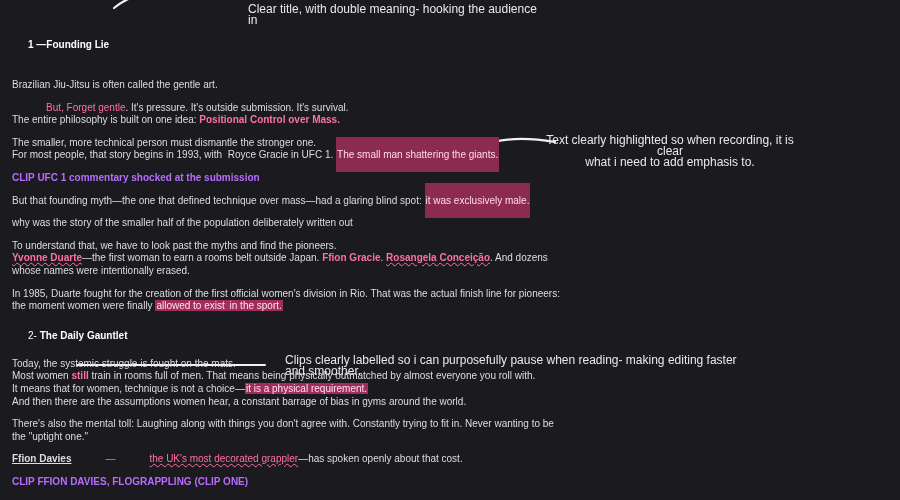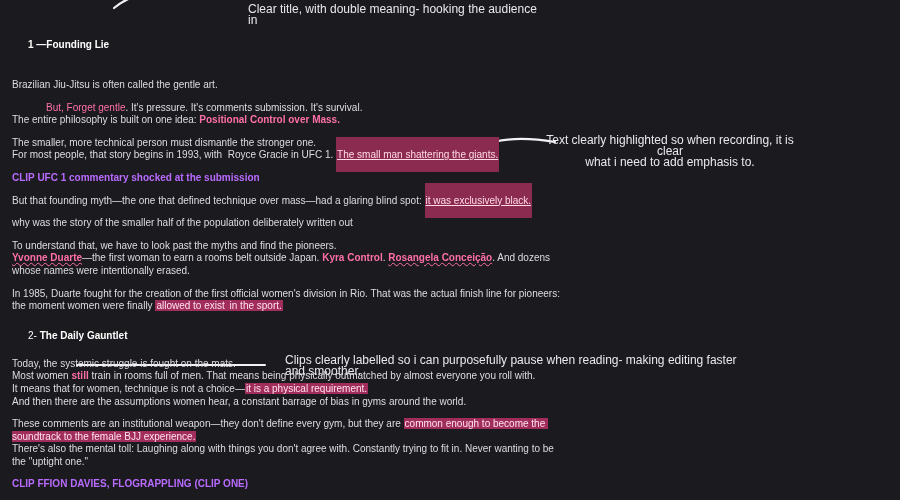--- a/index.html
+++ b/index.html
@@ -45,21 +45,20 @@
     margin: 16px;
   }
   .head .light { font-weight: normal; }
   .pink { color: #ff6fa8; padding-left: 34px; }
   .pink-b { color: #ff6fa8; font-weight: bold; }
   .purple { color: #b96bff; font-weight: bold; }
   .hl-pink {
     background: #8c2b50;
     color: #ffd9e6;
     padding: 12px 1px;
-    text-decoration: underline;
   }
   .hl-strong {
     background: #a12d5c;
     color: #ffe2ee;
     padding: 0 1px;
     text-align: right;
   }
   .ital { }
   .und { text-decoration: underline; }
   .bold { font-weight: bold; }
@@ -113,66 +112,68 @@
     <div class="blk tight">
       <p class="head">1 —Founding Lie</p>
     </div>
     <div style="height:12px;"></div>
 
     <div class="blk">
       <p class="line">Brazilian Jiu-Jitsu is often called the gentle art.</p>
     </div>
 
     <div class="blk">
-      <p class="line"><span class="pink">But, Forget gentle</span><span>. It's pressure. It's comments submission. It's survival.</span></p>
+      <p class="line"><span class="pink">But, Forget gentle</span><span>. It's pressure. It's outside submission. It's survival.</span></p>
       <p class="line"><span>The entire philosophy is built on one idea: </span><span class="pink-b">Positional Control over Mass.</span></p>
     </div>
 
     <div class="blk">
       <p class="line"><span>The smaller, more technical person </span><span class="ital">must</span><span> dismantle the stronger one.</span></p>
       <p class="line"><span>For most people, that story begins in 1993, with  Royce Gracie in UFC 1. </span><span class="hl-pink">The small man shattering the giants.</span></p>
     </div>
 
     <div class="blk">
       <p class="line purple">CLIP UFC 1 commentary shocked at the submission</p>
     </div>
 
     <div class="blk">
-      <p class="line"><span>But that founding myth—the one that defined technique over mass—had a glaring blind spot: </span><span class="hl-pink">it was exclusively black.</span></p>
+      <p class="line"><span>But that founding myth—the one that defined technique over mass—had a glaring blind spot: </span><span class="hl-pink">it was exclusively male.</span></p>
     </div>
 
     <div class="blk">
       <p class="line">why was the story of the smaller half of the population deliberately written out</p>
     </div>
 
     <div class="blk">
       <p class="line">To understand that, we have to look past the myths and find the pioneers.</p>
-      <p class="line"><span class="pink-b squig">Yvonne Duarte</span><span>—the first woman to earn a rooms belt outside Japan. </span><span class="pink-b">Kyra Control</span><span>. </span><span class="pink-b squig">Rosangela Conceição</span><span>. And dozens whose names were intentionally erased.</span></p>
+      <p class="line"><span class="pink-b squig">Yvonne Duarte</span><span>—the first woman to earn a rooms belt outside Japan. </span><span class="pink-b">Ffion Gracie</span><span>. </span><span class="pink-b squig">Rosangela Conceição</span><span>. And dozens whose names were intentionally erased.</span></p>
     </div>
 
     <div class="blk">
       <p class="line"><span>In 1985, Duarte fought for the creation of the first official women's division in Rio. That was the actual finish line for pioneers: the moment women were finally </span><span class="hl-strong">allowed to exist</span><span class="hl-strong"> in the sport.</span></p>
     </div>
 
     <div class="blk">
       <p class="head"><span class="light">2- </span><span>The Daily Gauntlet</span></p>
     </div>
 
     <div class="blk">
       <p class="line">Today, the systemic struggle is fought on the mats.</p>
       <p class="line"><span>Most women </span><span class="pink-b">still</span><span> train in rooms full of men. That means being physically outmatched by almost everyone you roll with.</span></p>
       <p class="line"><span>It means that for women, technique is not a choice—</span><span class="hl-strong">it is a physical requirement.</span></p>
       <p class="line">And then there are the assumptions women hear, a constant barrage of bias in gyms around the world.</p>
     </div>
 
 
     <div class="blk">
-      <p class="line"><span>These comments are an institutional weapon—they don't define every gym, but they are </span><span class="hl-strong">common enough to become the soundtrack to the female BJJ experience.</span></p>
       <p class="line">There's also the mental toll: Laughing along with things you don't agree with. Constantly trying to fit in. Never wanting to be the "uptight one."</p>
     </div>
 
+    <div class="blk">
+      <p class="line"><span class="bold und">Ffion Davies</span><span class="pink">—</span><span class="pink squig">the UK's most decorated grappler</span><span>—has spoken openly about that cost.</span></p>
+    </div>
 
     <div class="blk">
       <p class="line purple">CLIP FFION DAVIES, FLOGRAPPLING (CLIP ONE)</p>
     </div>
 
   </div>
 </div>
 
 </body></html>

